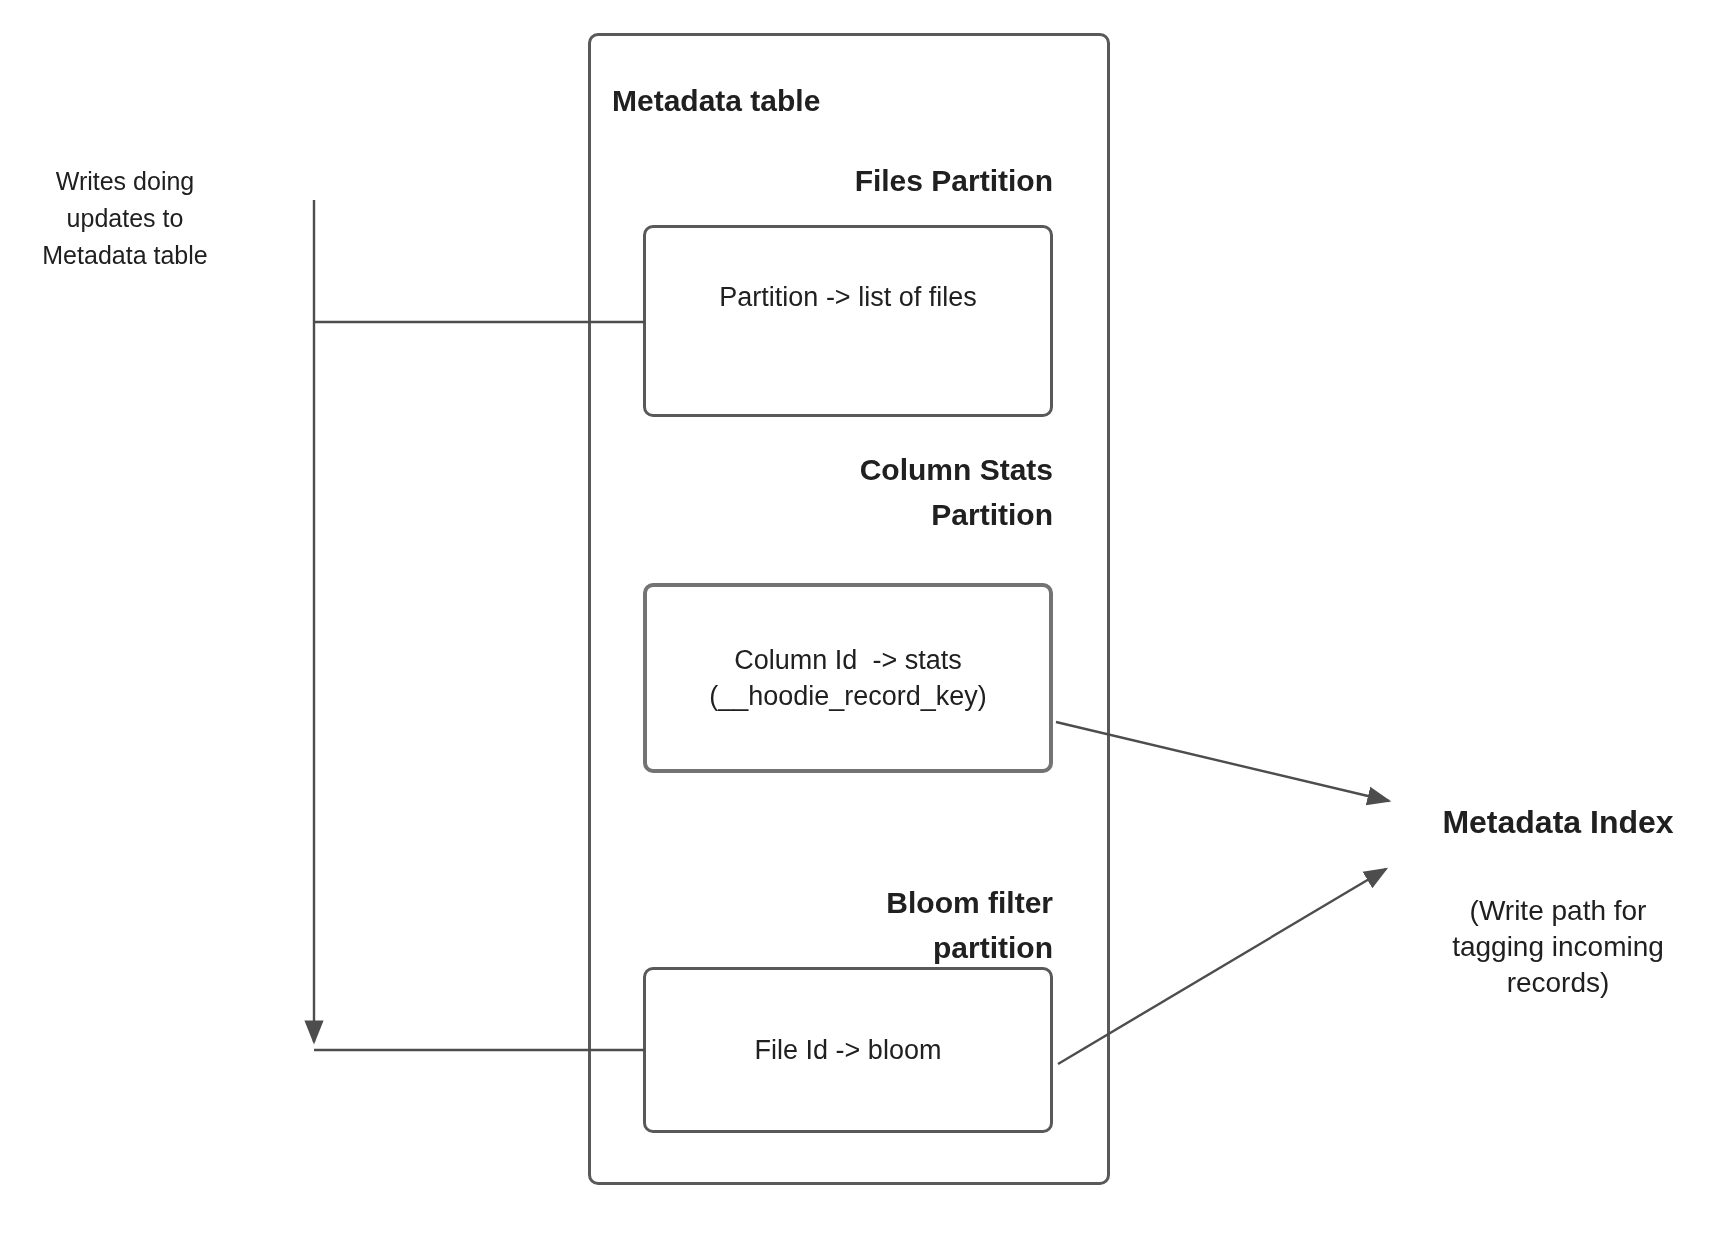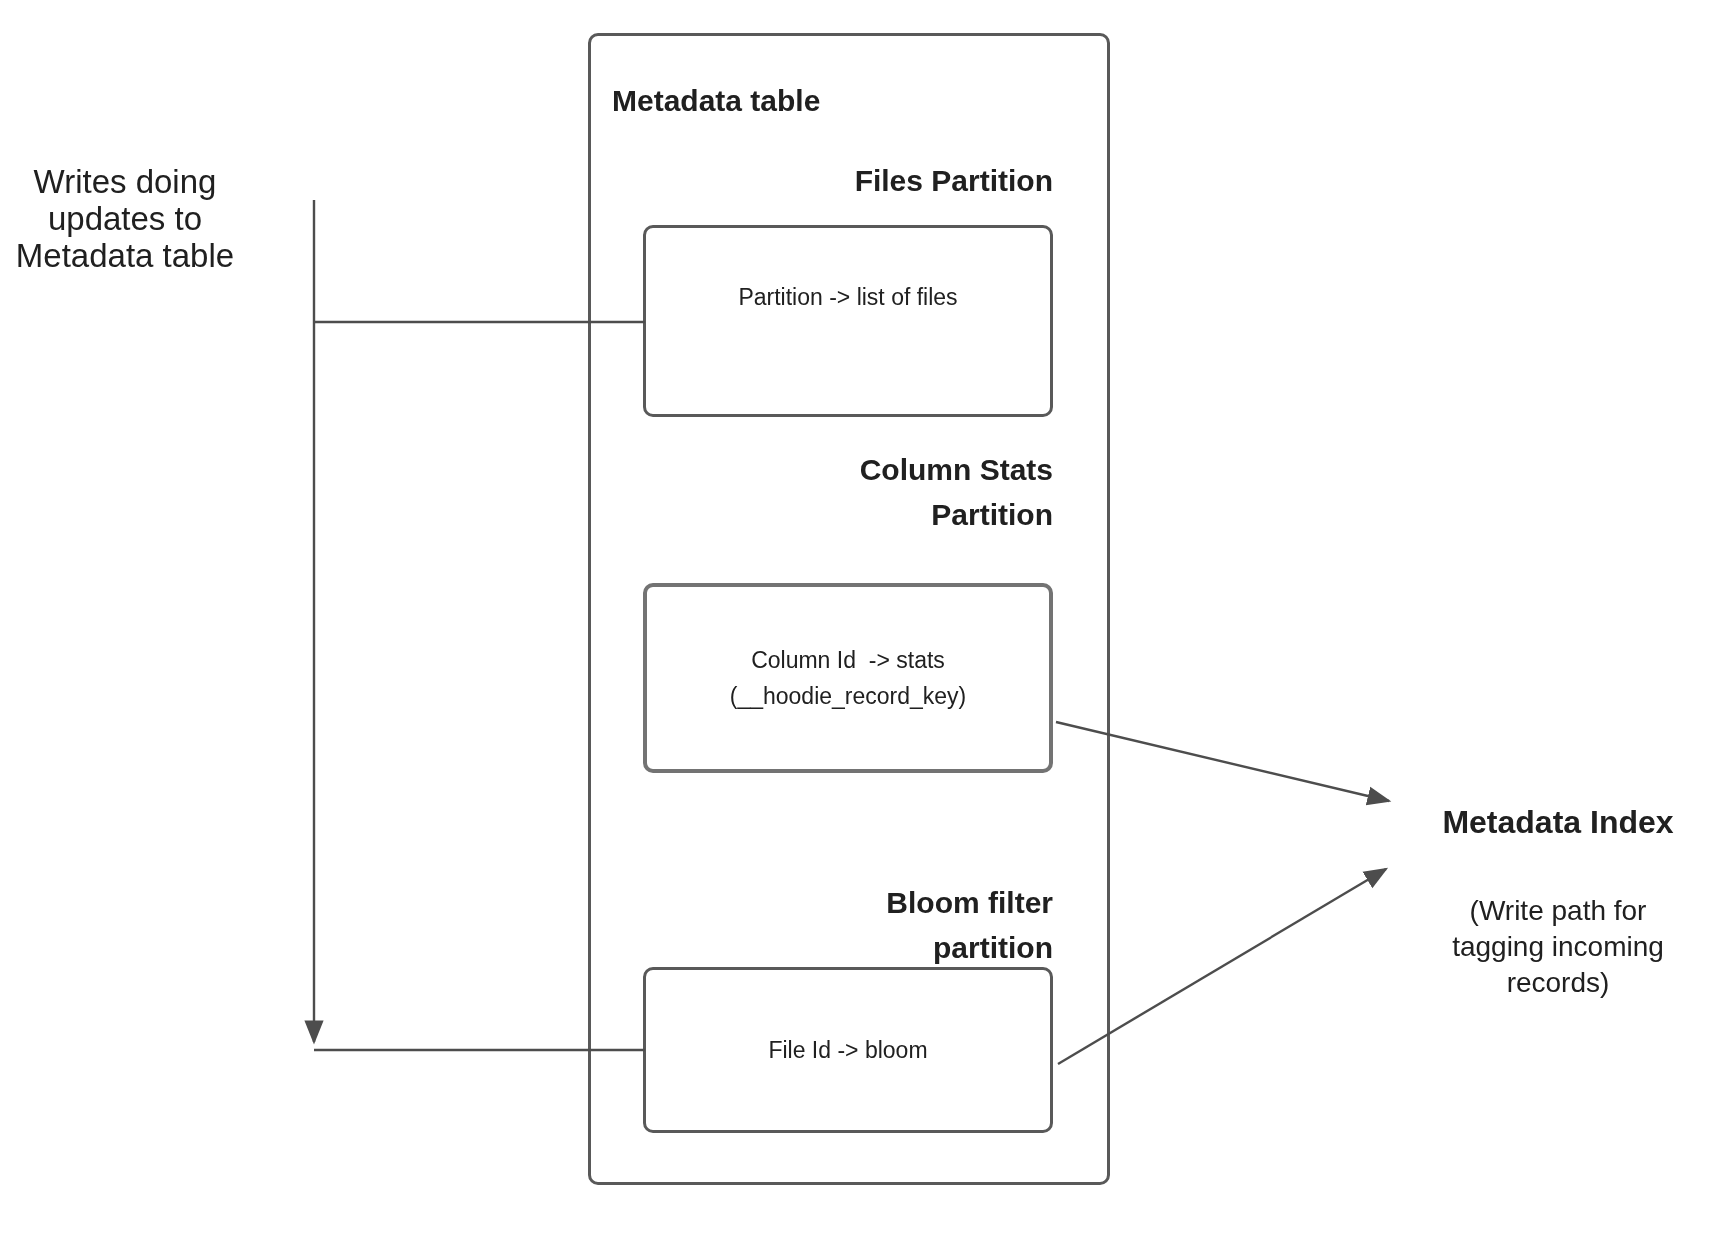--- a/index.html
+++ b/index.html
@@ -16,21 +16,21 @@
     color: #202020;
   }
   .abs { position: absolute; box-sizing: border-box; }
 
   
   .writes-label {
     left: 12px;
     top: 163px;
     width: 226px;
     text-align: center;
-    font-size: 33px;
+    font-size: 25px;
     line-height: 37px;
     white-space: pre-wrap;
   }
 
   
   .outer-box {
     left: 588px;
     top: 33px;
     width: 522px;
     height: 1152px;
@@ -63,21 +63,21 @@
   .part-box {
     left: 643px;
     width: 410px;
     border: 3px solid #595959;
     border-radius: 10px;
     background: #ffffff;
     display: flex;
     align-items: center;
     justify-content: center;
     text-align: center;
-    font-size: 23px;
+    font-size: 27px;
     line-height: 36px;
     white-space: pre-wrap;
   }
   .box-files { top: 225px; height: 192px; padding-bottom: 48px; }
   .box-stats { top: 583px; height: 190px; border: 4px solid #737373; }
   .box-bloom { top: 967px; height: 166px; }
 
   
   .index-title {
     left: 1348px;

